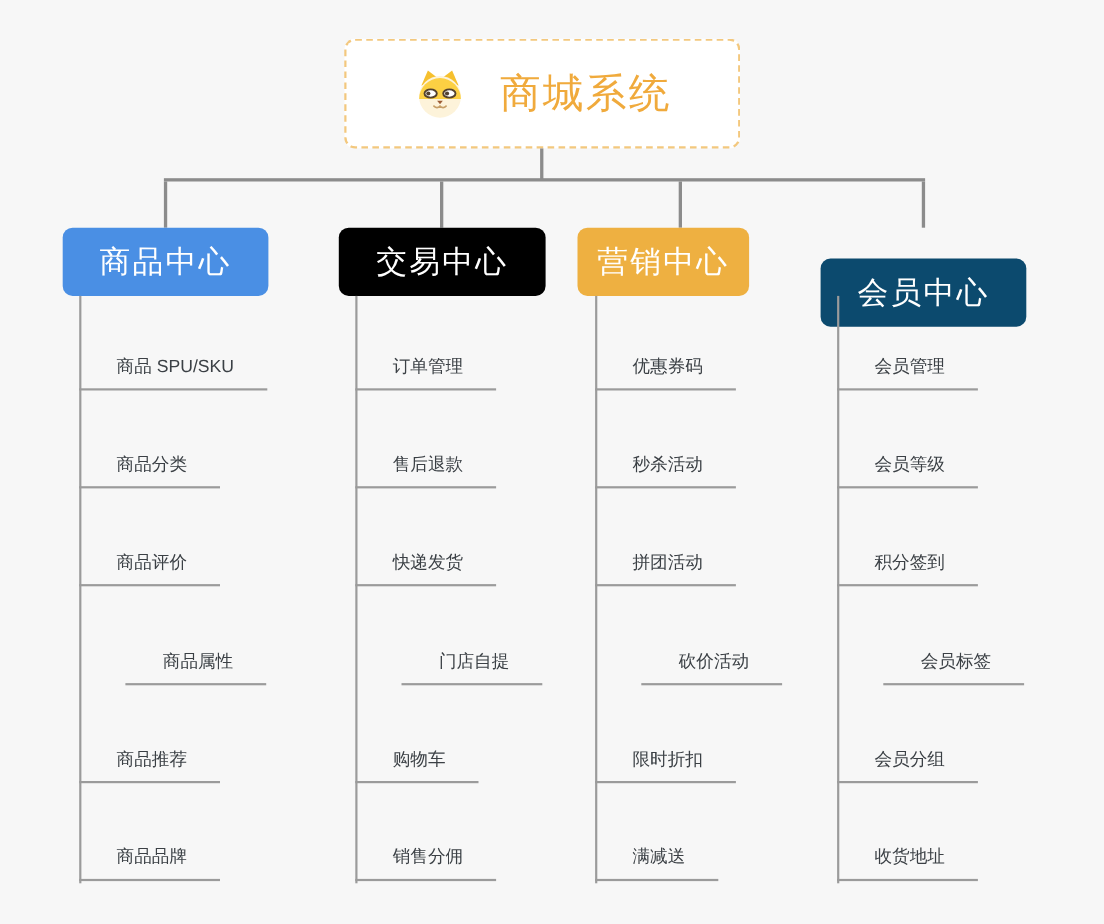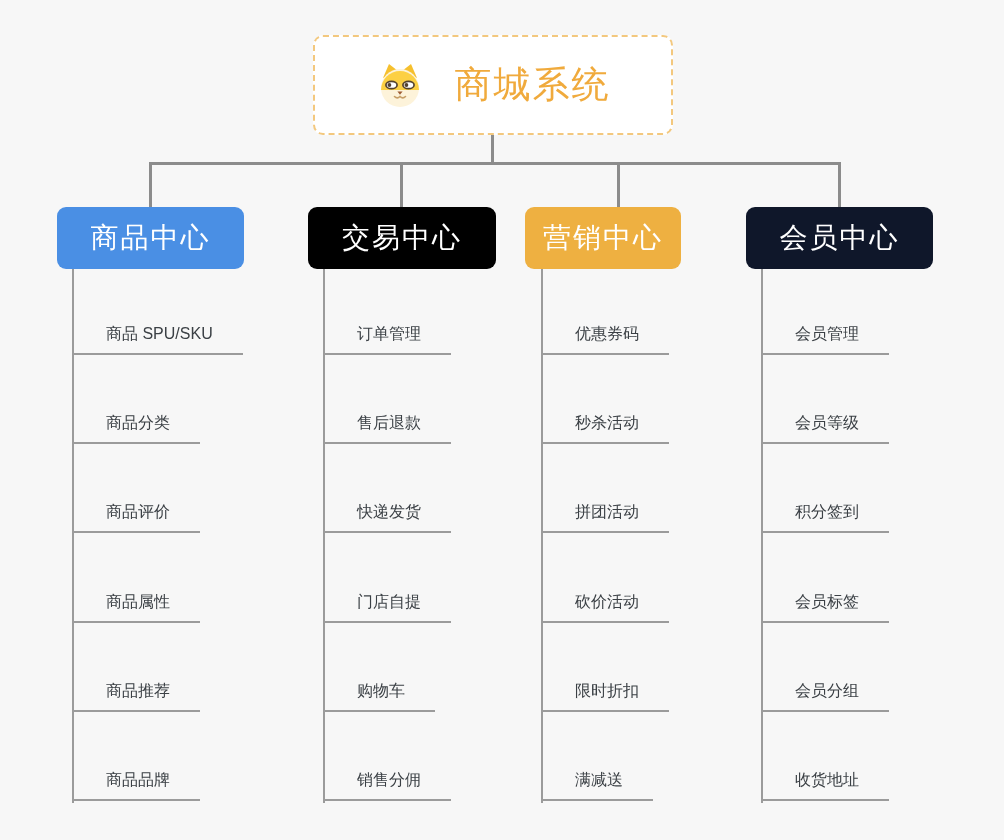--- a/index.html
+++ b/index.html
@@ -26,35 +26,35 @@
   .drop.d2{ left:617px; } .drop.d3{ left:838px; }
   
   .hdr{
     position:absolute; top:207px; height:62px; border-radius:9px;
     display:flex; align-items:center; justify-content:center;
     color:#ffffff; font-size:28px; letter-spacing:2px; box-sizing:border-box;
   }
   .b0 .hdr{ left:57px;  width:187px; background:#4a8fe4;text-align:right; }
   .b1 .hdr{ left:308px; width:188px; background:#000000; }
   .b2 .hdr{ left:525px; width:156px; background:#eeb041; }
-  .b3 .hdr{ left:746px; width:187px; background:#0f172a; }
+  .b3 .hdr{ left:746px; width:187px; background:#0c4a6e;margin-top:28px; }
   
   .spine{ position:absolute; top:269px; width:2px; height:534px; background:#9b9b9b; }
   .b0 .spine{ left:72px; } .b1 .spine{ left:323px; }
   .b2 .spine{ left:541px; } .b3 .spine{ left:761px; }
   
   .topic{
     position:absolute; height:36px; box-sizing:border-box;
     padding:0 30px 6px 34px; border-bottom:2px solid #9b9b9b;
     font-size:16px; line-height:30px; color:#3b4045; white-space:nowrap;
   }
   .b0 .topic{ left:72px; } .b1 .topic{ left:323px; }
   .b2 .topic{ left:541px; } .b3 .topic{ left:761px; }
   .r0{ top:319px; } .r1{ top:408px; } .r2{ top:497px; }
-  .r3{ top:587px; } .r4{ top:676px;font-family:Liberation Serif, serif; } .r5{ top:765px; }
+  .r3{ top:587px;margin-left:42px; } .r4{ top:676px;font-family:Liberation Serif, serif; } .r5{ top:765px; }
 </style>
 </head>
 <body>
 
 <div class="canvas">
 
   <div class="root">
     <svg class="root-icon" viewBox="0 0 48 48">
       <polygon points="7,17 13,3 22,10" fill="#f6c02e"></polygon>
       <polygon points="41,17 35,3 26,10" fill="#f6c02e"></polygon>

